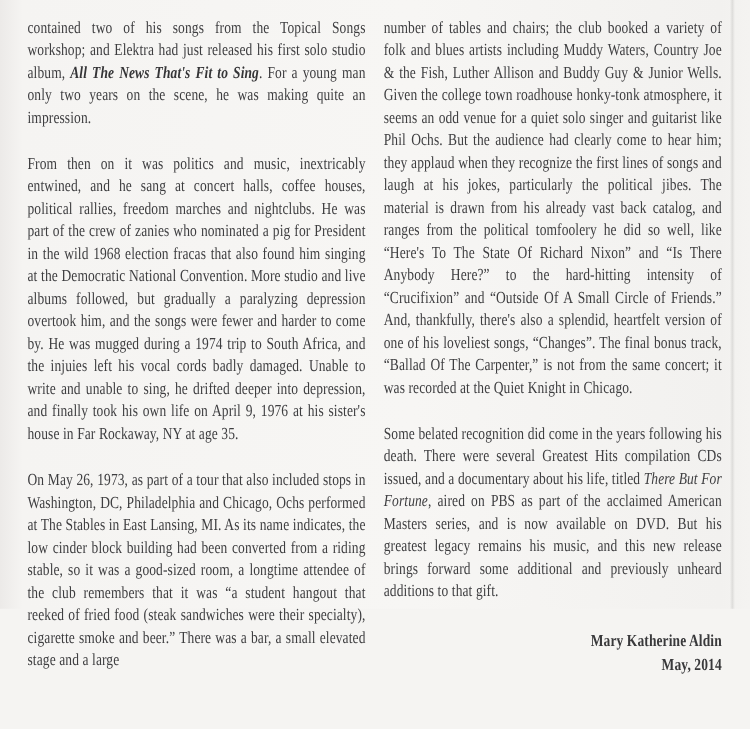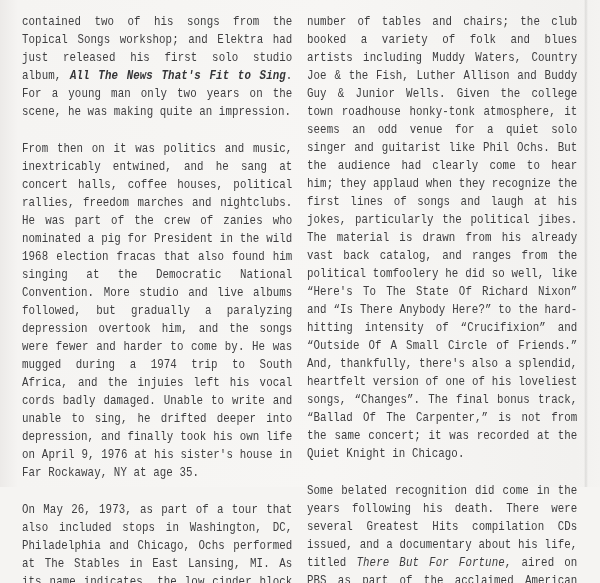--- a/index.html
+++ b/index.html
@@ -10,21 +10,21 @@
     width: 600px;
     height: 583px;
     overflow: hidden;
     background: #f5f4f2;
   }
   .page {
     position: relative;
     width: 600px;
     height: 487px;
     background: linear-gradient(90deg, #eceae8 0%, #f5f4f2 3%, #f7f6f4 55%, #f2f1ef 96%, #f4f3f1 100%);
-    font-family: Liberation Mono, monospace;
+    font-family: Liberation Serif, serif;
     color: #3e3e40;
   }
   .col {
     position: absolute;
     top: 13px;
     width: 338px;
     transform: scaleX(0.8);
     transform-origin: 0 0;
     font-size: 13.5px;
     line-height: 18px;

